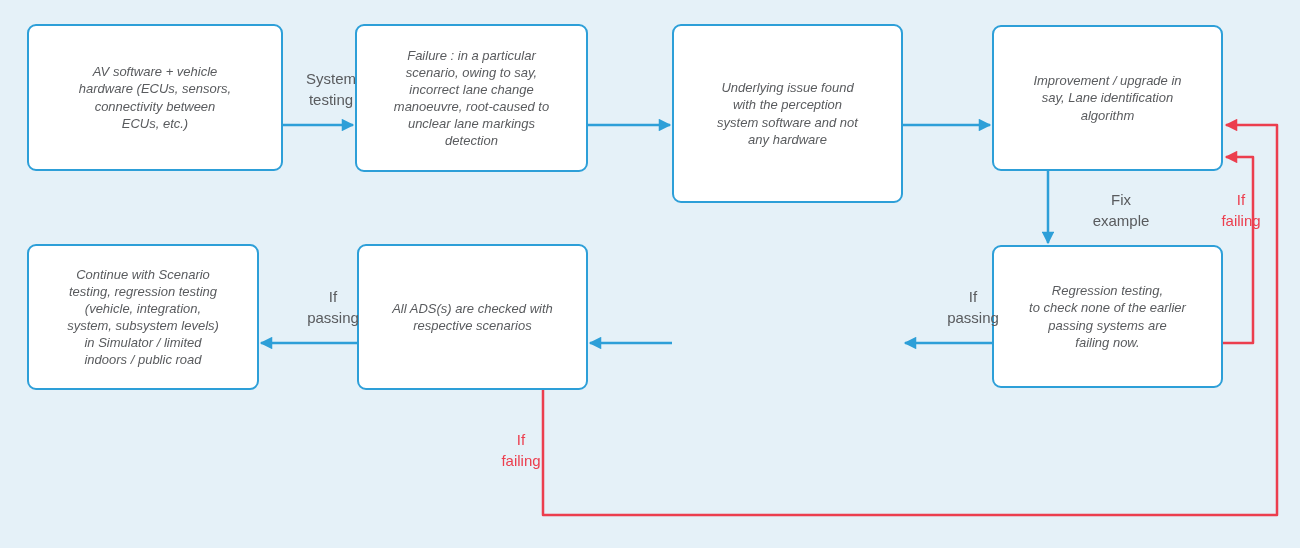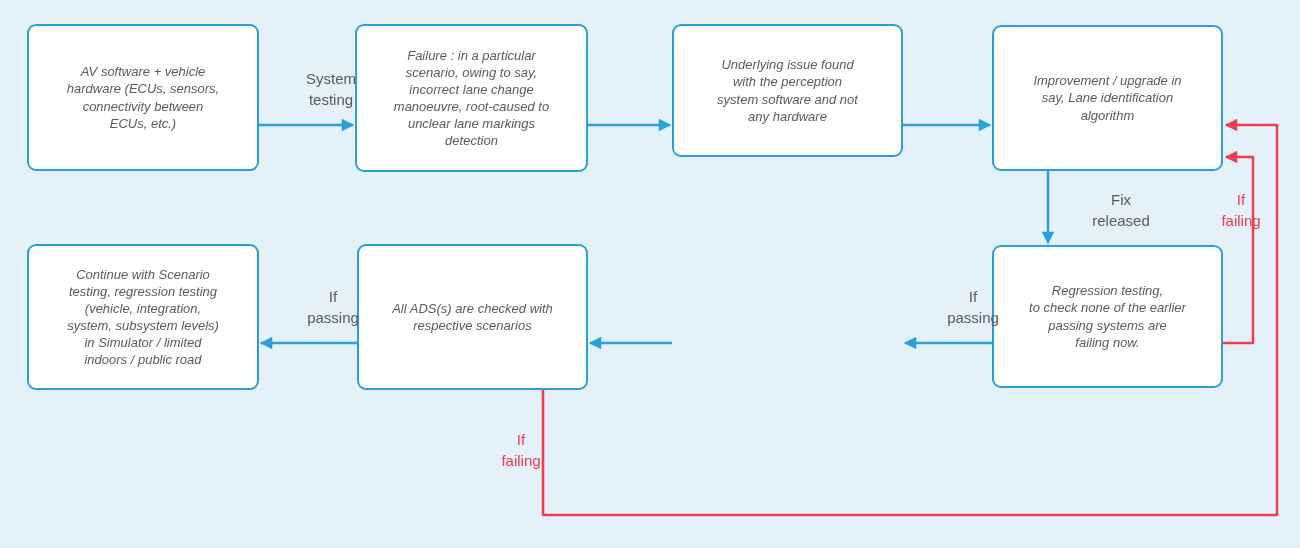--- a/index.html
+++ b/index.html
@@ -72,33 +72,33 @@
     <path class="edge edge-blue" d="M588 125 H670" marker-end="url(#ab)"></path>
     <path class="edge edge-blue" d="M903 125 H990" marker-end="url(#ab)"></path>
     <path class="edge edge-blue" d="M1048 171 V243" marker-end="url(#ab)"></path>
     <path class="edge edge-blue" d="M992 343 H905" marker-end="url(#ab)"></path>
     <path class="edge edge-blue" d="M672 343 H590" marker-end="url(#ab)"></path>
     <path class="edge edge-blue" d="M357 343 H261" marker-end="url(#ab)"></path>
     <path class="edge edge-red" d="M543 390 V515 H1277 V125 H1226" marker-end="url(#ar)"></path>
     <path class="edge edge-red" d="M1223 343 H1253 V157 H1226" marker-end="url(#ar)"></path>
   </svg>
 
-  <div class="node" style="left:27px; top:24px; width:232px; height:147px">AV software + vehicle
+  <div class="node" style="left:27px; top:24px; width:256px; height:147px">AV software + vehicle
 hardware (ECUs, sensors,
 connectivity between
 ECUs, etc.)</div>
 
   <div class="node" style="left:355px; top:24px; width:233px; height:148px">Failure : in a particular
 scenario, owing to say,
 incorrect lane change
 manoeuvre, root-caused to
 unclear lane markings
 detection</div>
 
-  <div class="node" style="left:672px; top:24px; width:231px; height:133px">Underlying issue found
+  <div class="node" style="left:672px; top:24px; width:231px; height:179px">Underlying issue found
 with the perception
 system software and not
 any hardware</div>
 
   <div class="node" style="left:992px; top:245px; width:231px; height:143px">Regression testing,
 to check none of the earlier
 passing systems are
 failing now.</div>
 
   <div class="node" style="left:992px; top:25px; width:231px; height:146px">Improvement / upgrade in
@@ -113,21 +113,21 @@
 testing, regression testing
 (vehicle, integration,
 system, subsystem levels)
 in Simulator / limited
 indoors / public road</div>
 
   <div class="lbl" style="left:307px; top:69px">System
 testing</div>
 
   <div class="lbl" style="left:1097px; top:190px">Fix
-released</div>
+example</div>
 
   <div class="lbl red" style="left:1217px; top:190px">If
 failing</div>
 
   <div class="lbl" style="left:949px; top:287px">If
 passing</div>
 
   <div class="lbl" style="left:309px; top:287px">If
 passing</div>
 

